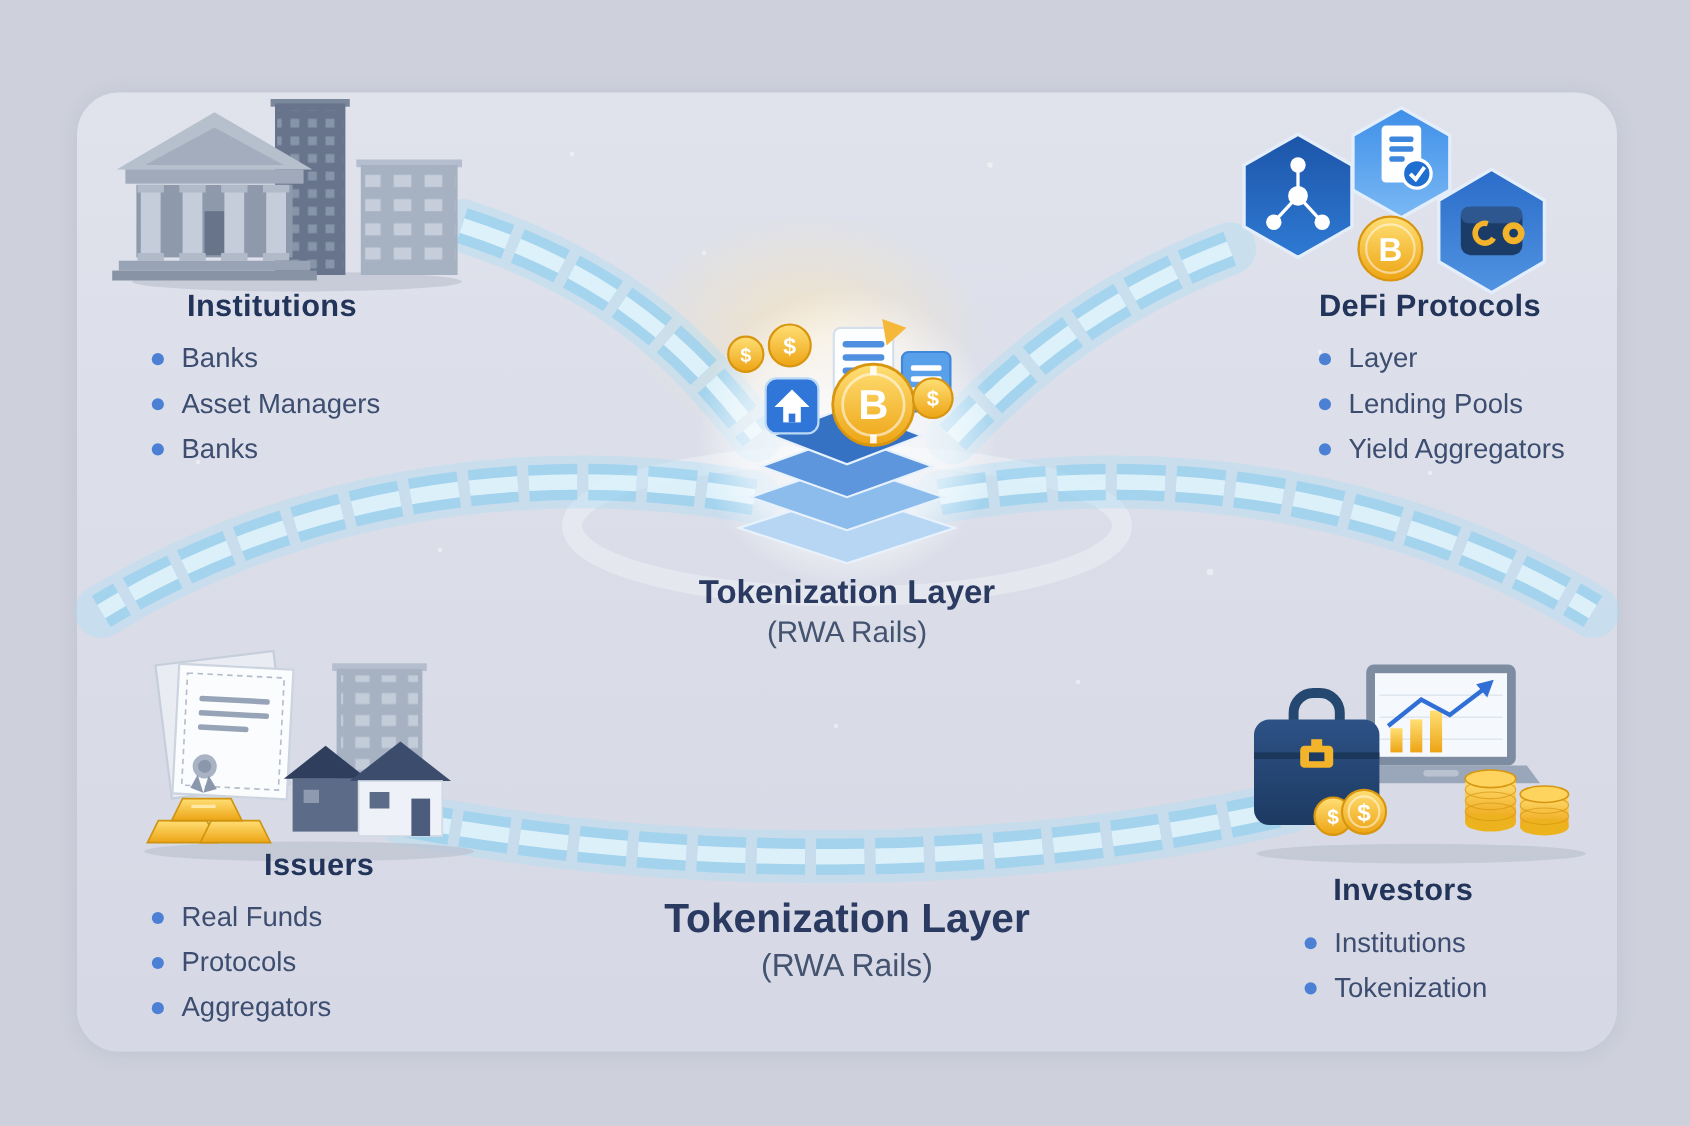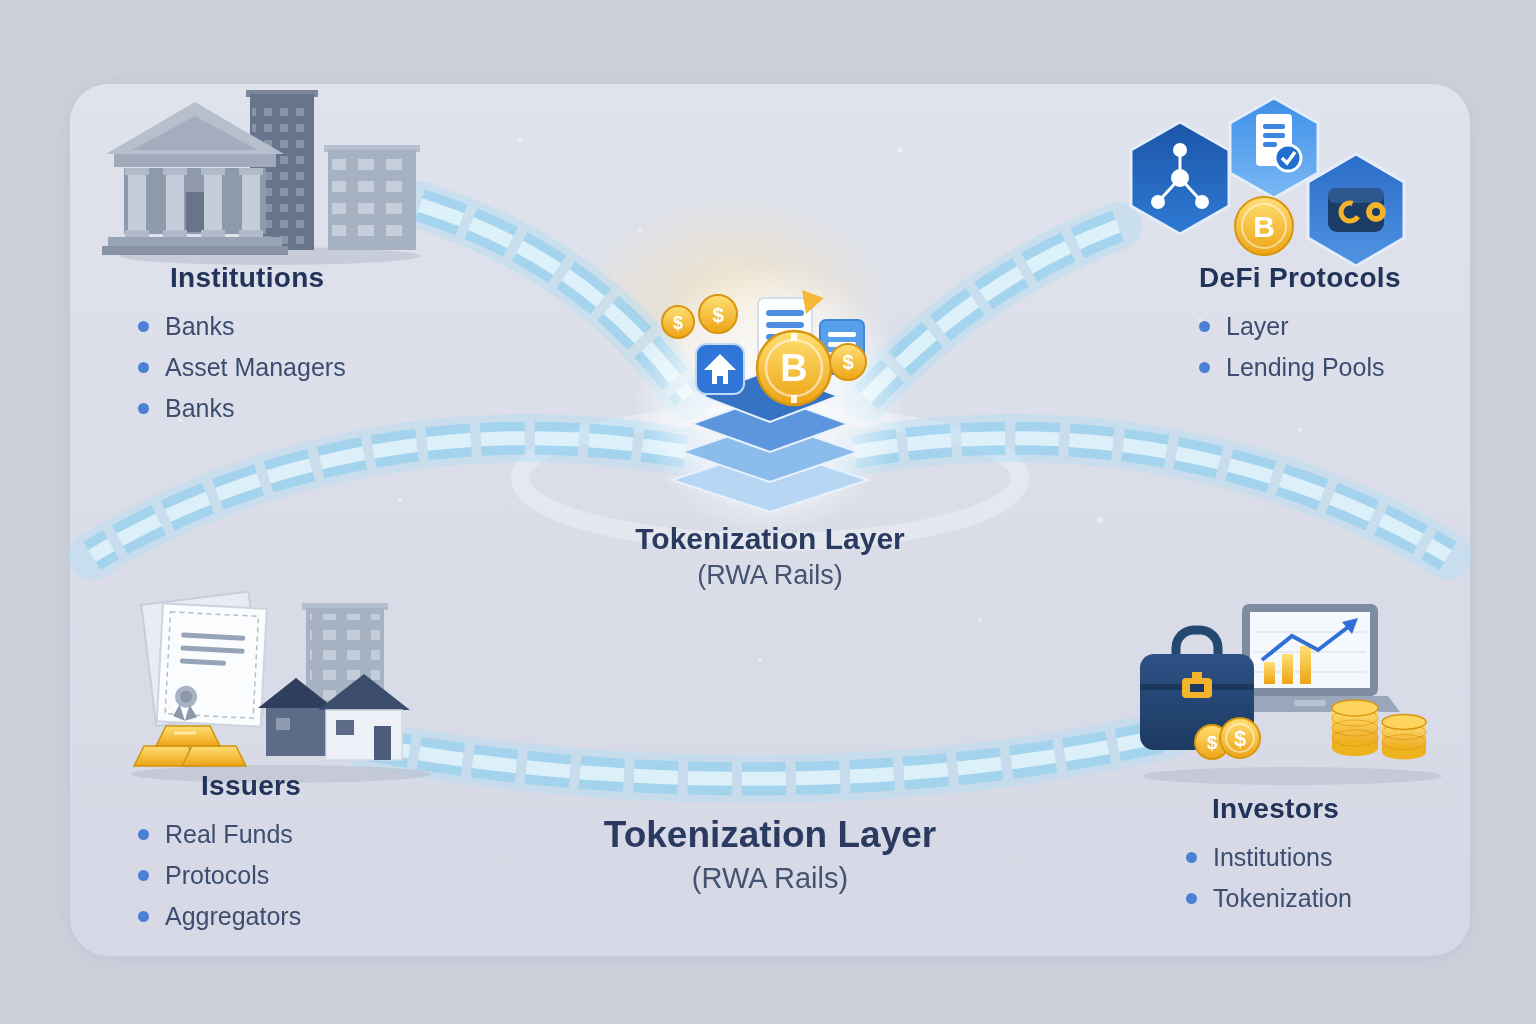--- a/index.html
+++ b/index.html
@@ -30,21 +30,21 @@
     letter-spacing:.3px;
   }
   .group ul{list-style:none;margin:0;padding:0;display:flex;flex-direction:column;gap:12px;}
   .group li{display:flex;align-items:center;gap:16px;font-size:25px;color:#3c4d70;}
   .bullet{width:11px;height:11px;border-radius:50%;background:#4b80d4;flex:0 0 auto;}
 
   .group-institutions{left:138px;top:262px;}
   .group-institutions h2{margin-left:32px;}
   .group-defi{left:1199px;top:262px;}
   .group-issuers{left:138px;top:770px;}
-  .group-issuers h2{margin-left:63px;}
+  .group-issuers h2{margin-left:102px;}
   .group-investors{left:1186px;top:770px;}
   .group-investors h2{margin-left:26px;margin-top:23px;}
 
   .center-label{position:absolute;left:560px;top:522px;width:420px;text-align:center;}
   .center-label .t{font-size:30px;font-weight:700;color:#2b3a60;}
   .center-label .s{font-size:27px;color:#44536f;margin-top:4px;}
 
   .bottom-label{position:absolute;left:478px;top:814px;width:584px;text-align:center;}
   .bottom-label .t{font-size:37px;font-weight:700;color:#2b3a60;}
   .bottom-label .s{font-size:29px;color:#44536f;margin-top:6px;}
@@ -414,20 +414,24 @@
     <h2>DeFi Protocols</h2>
     <ul>
       <li>
           <span class="bullet"></span>
           <span>Layer</span>
         </li>
       <li>
           <span class="bullet"></span>
           <span>Lending Pools</span>
         </li>
+      <li>
+          <span class="bullet"></span>
+          <span>Yield Aggregators</span>
+        </li>
     </ul>
   </div>
 
   <div class="group group-issuers">
     <h2>Issuers</h2>
     <ul>
       <li>
           <span class="bullet"></span>
           <span>Real Funds</span>
         </li>

